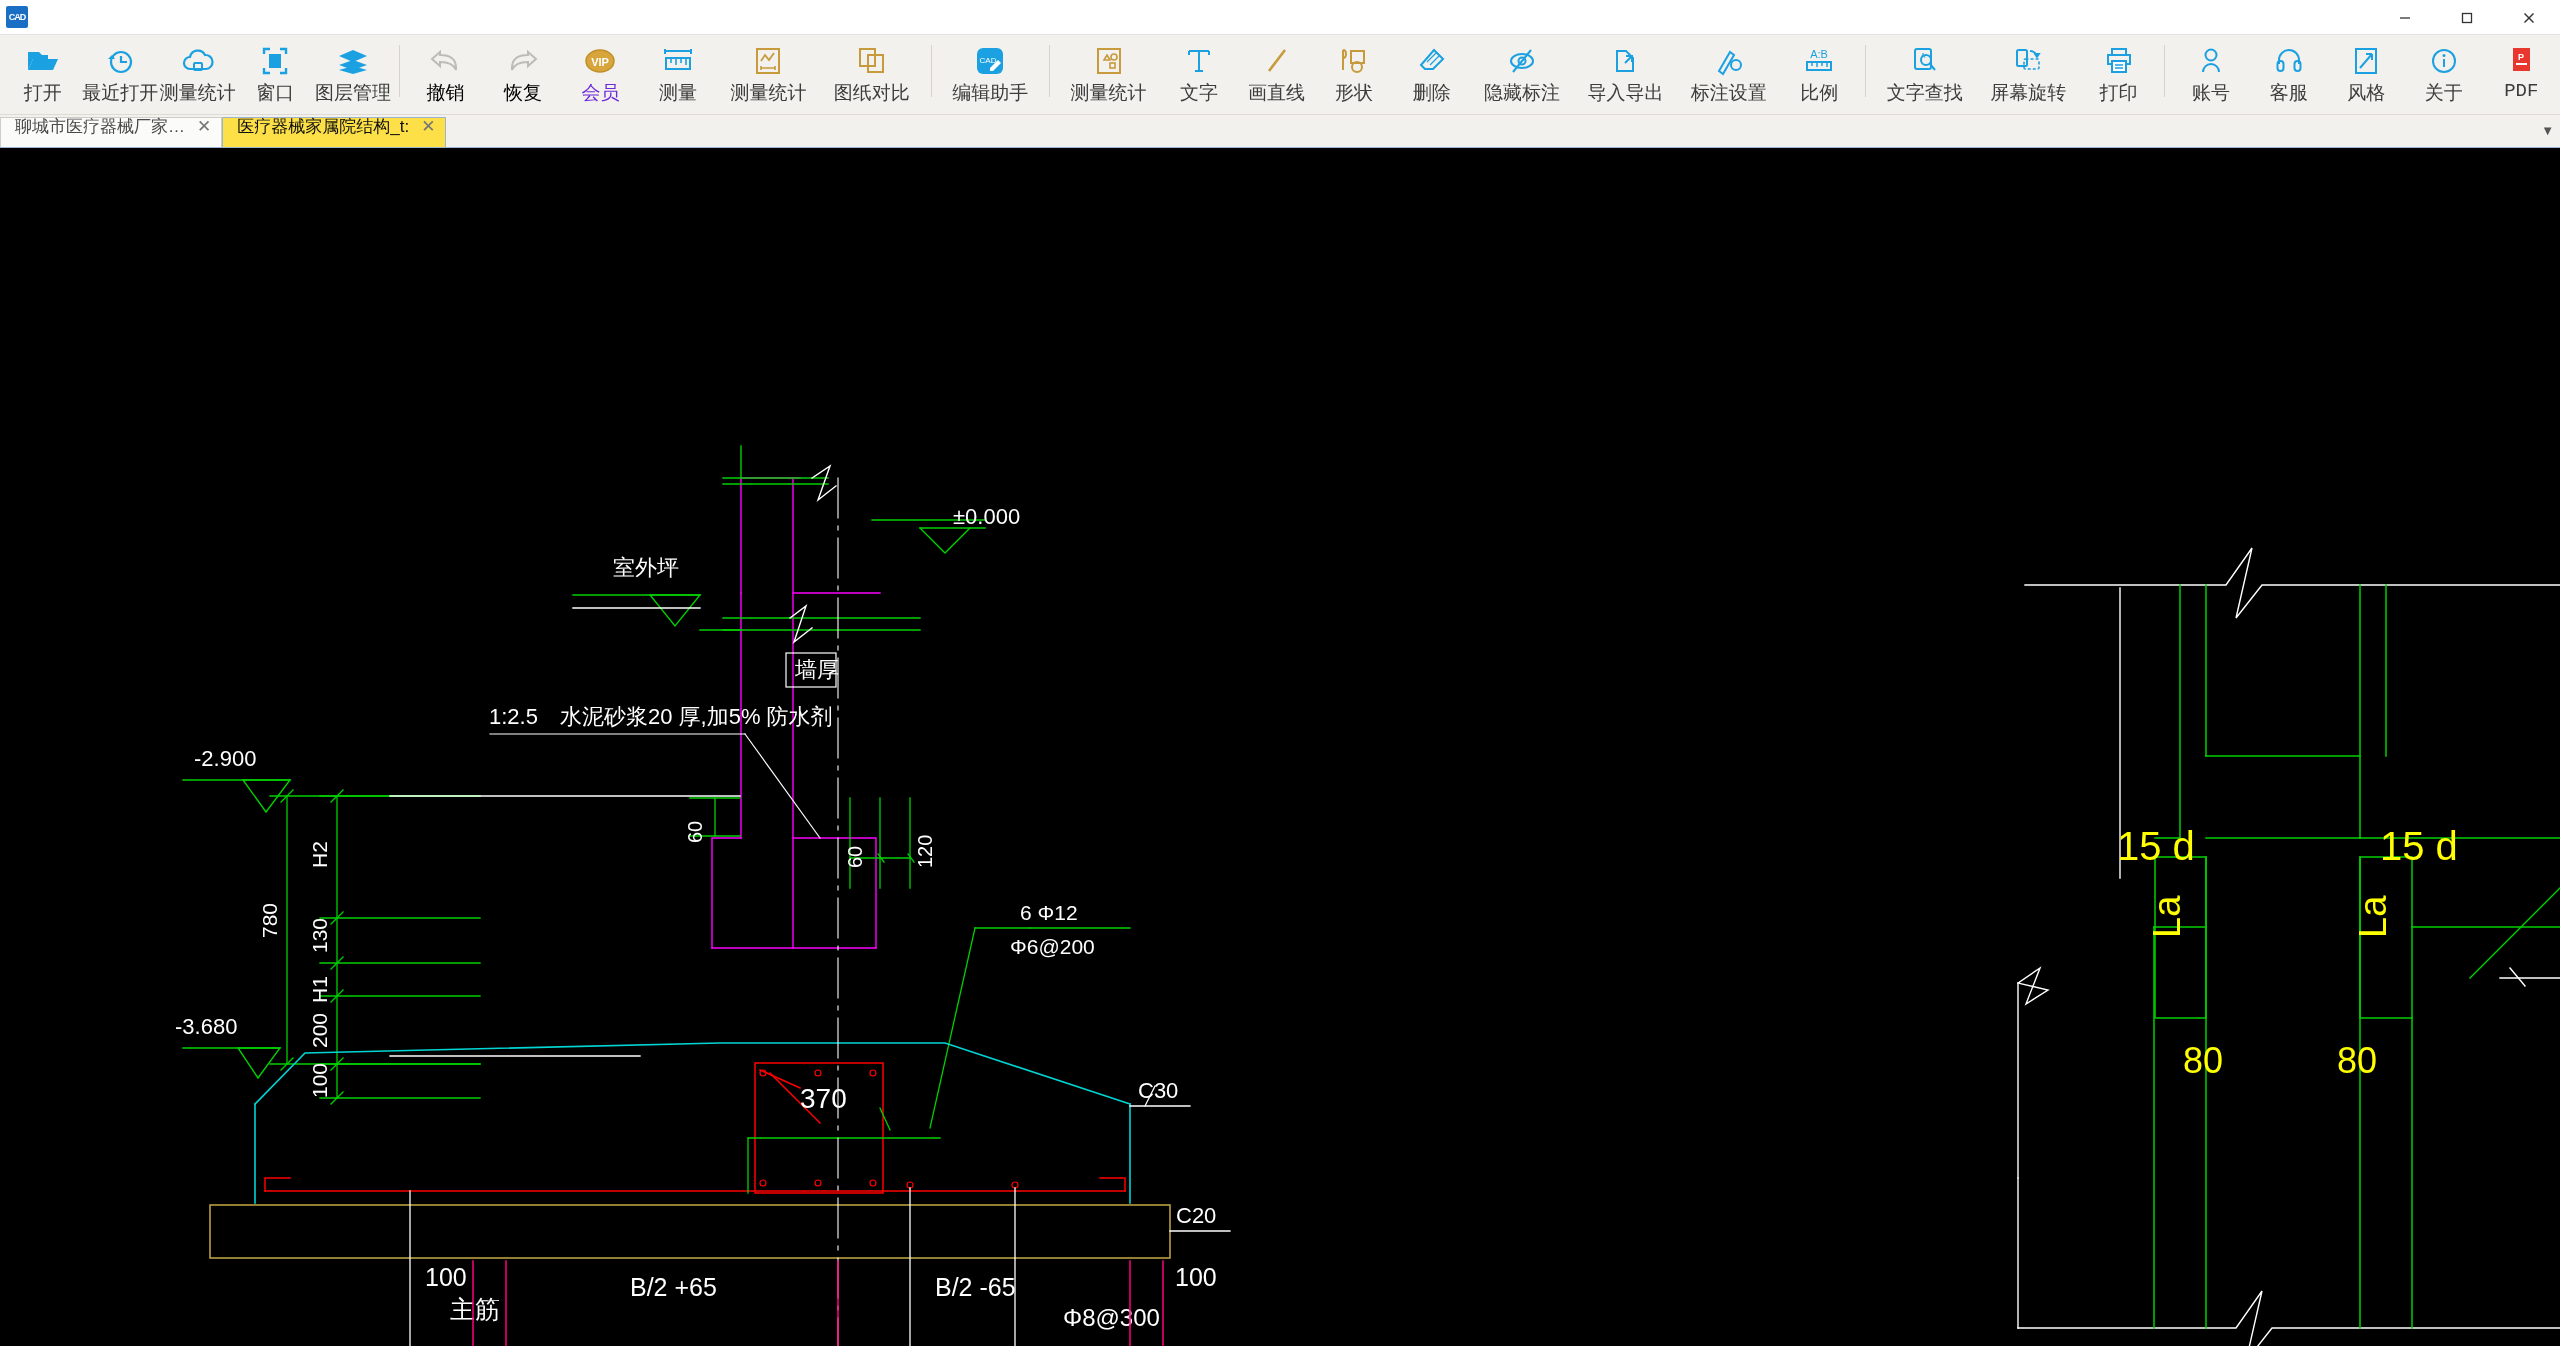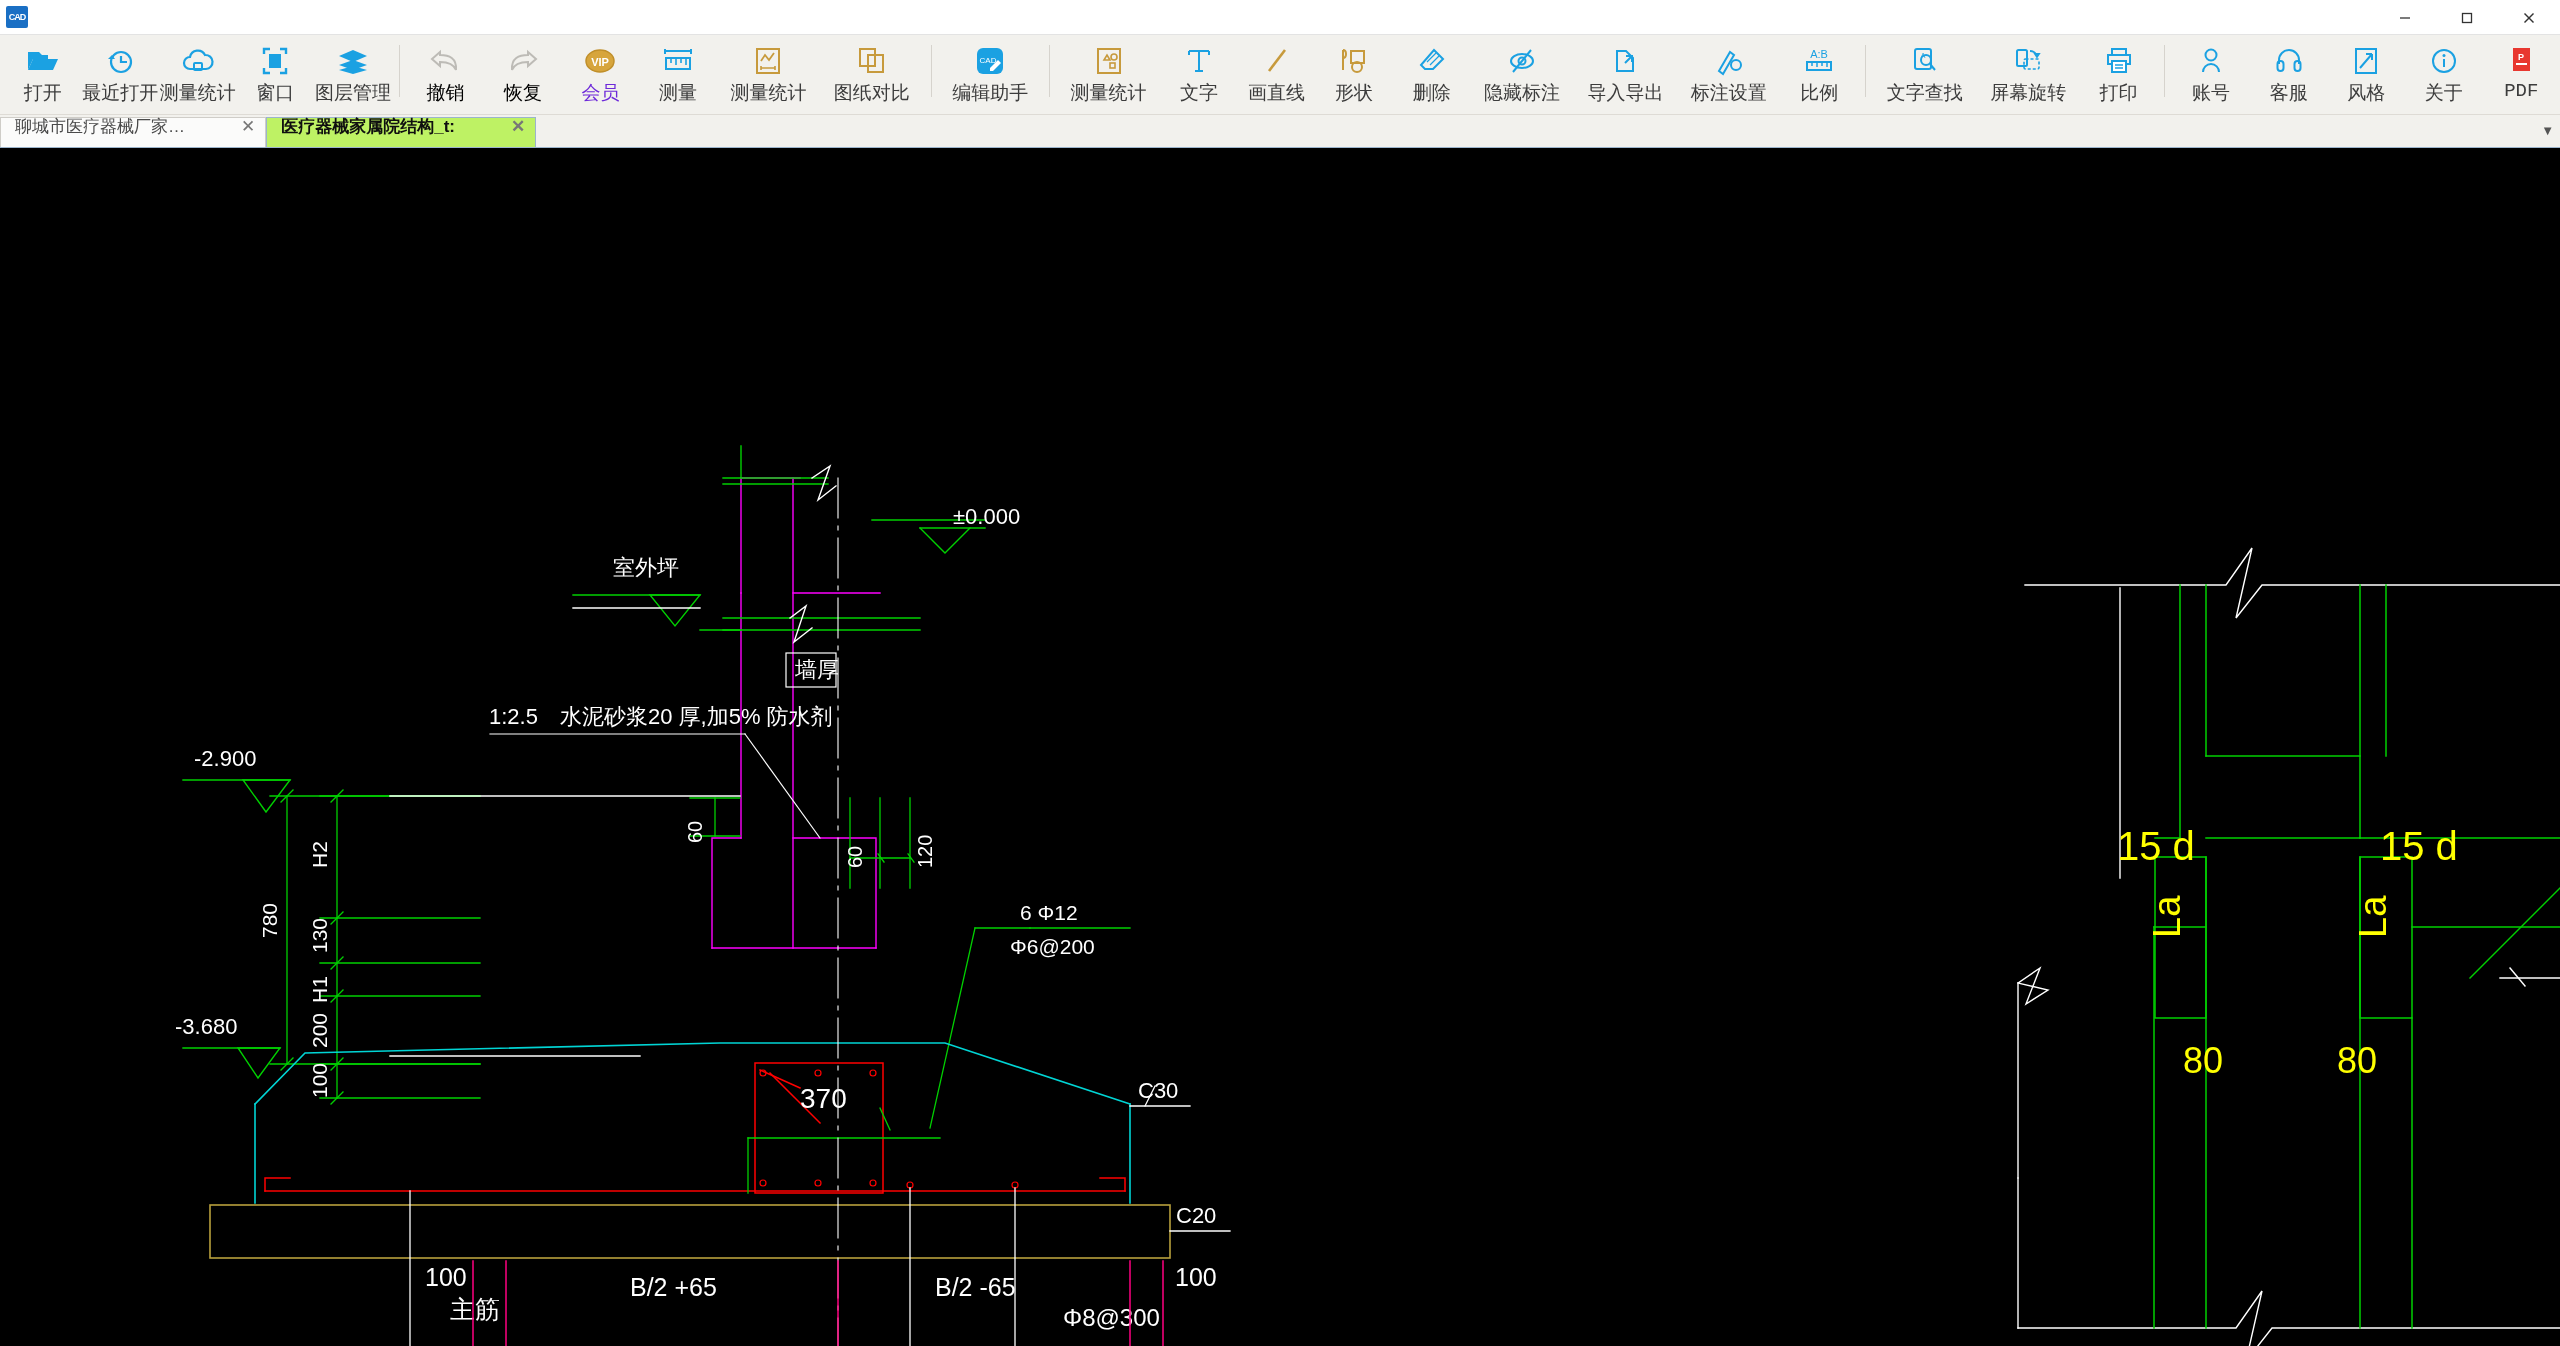--- a/index.html
+++ b/index.html
@@ -54,26 +54,26 @@
   svg{ overflow:visible; }
 
   
   #tabstrip{
     height:33px; background:#f2f1ed; display:flex; align-items:stretch;
     border-bottom:1px solid #9bb4cc; position:relative;
   }
   .dtab{
     display:flex; align-items:center; padding:0 10px 12px 14px; font-size:17px;
     color:#4a4a4a; border:1px solid #cfcdc8; border-bottom:none;
-    background:#fbfbfa; margin-top:2px; max-width:300px;gap:44px;
+    background:#fbfbfa; margin-top:2px; max-width:300px;
   }
   .dtab .tlabel{ white-space:nowrap; overflow:hidden; text-overflow:ellipsis; }
   .dtab .tclose{ margin-left:12px; font-size:17px; color:#777; }
   .dtab.active{
-    background:#bef264; border-color:#9bb4cc; color:#0f0f0f; font-weight:bold;
+    background:#fde047; border-color:#9bb4cc; color:#0f0f0f; font-weight:normal;
   }
   #tab-scroll{
     position:absolute; right:6px; top:8px; font-size:13px; color:#555;
   }
 
   
   #canvas-wrap{
     position:relative; width:2560px; height:1198px; background:#000;
     overflow:hidden;
   }

